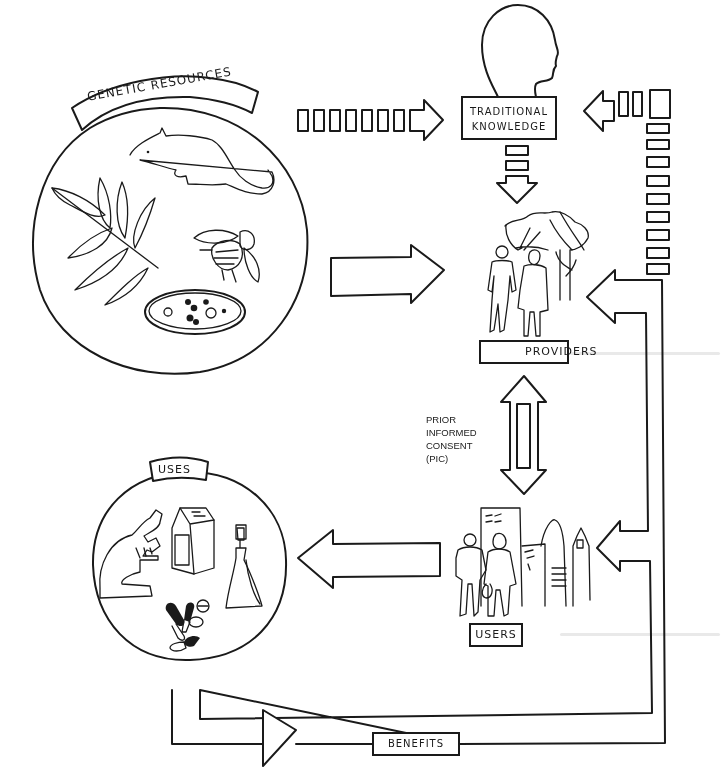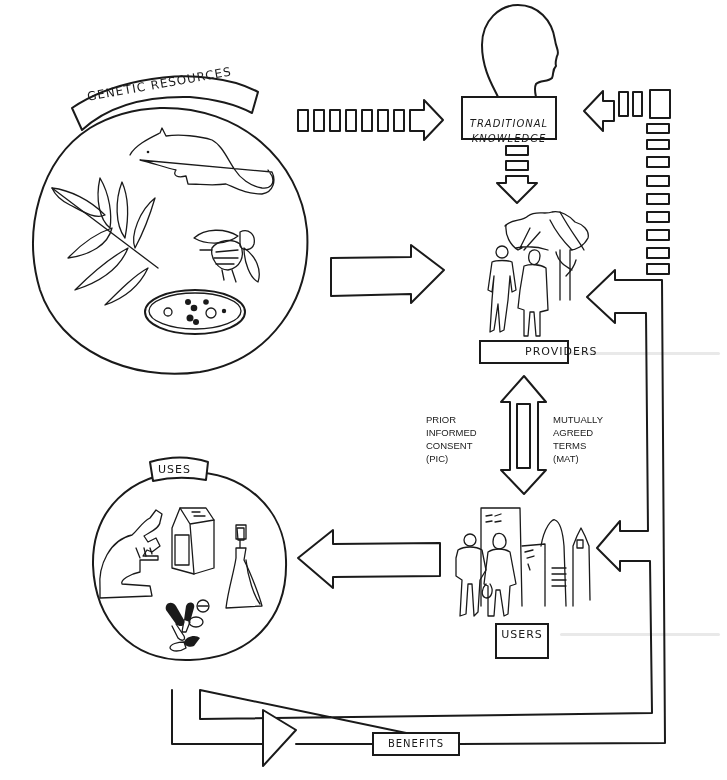--- a/index.html
+++ b/index.html
@@ -215,39 +215,35 @@
       <circle class="ink-thin" cx="203" cy="606" r="6"></circle>
       <path class="ink-thin" d="M198,606 L208,606"></path>
       <ellipse class="ink-thin" cx="196" cy="622" rx="7" ry="5"></ellipse>
       <path class="blob" d="M184,642 C186,636 196,634 200,638 L194,646 C190,648 184,646 184,642 Z"></path>
       <path class="ink-thin" d="M170,648 C170,644 178,642 184,642 L186,648 C180,652 172,652 170,648 Z"></path>
     </g>
   </svg>
 
   <div class="label" style="left:86px;top:90px;font-size:12px;transform:rotate(-10deg);transform-origin:left top;letter-spacing:1px;">Genetic Resources</div>
 
-  <div class="boxlabel" style="left:461px;top:96px;width:96px;height:44px;padding-top:18px;line-height:15px;font-size:10px;font-style:italic;">
+  <div class="boxlabel" style="left:461px;top:96px;width:96px;height:44px;padding-top:6px;line-height:15px;font-size:10px;">
     <div style="text-transform:uppercase;">Traditional</div>
     <div style="text-transform:uppercase;">Knowledge</div>
   </div>
 
   <div class="boxlabel" style="left:479px;top:340px;width:90px;height:24px;line-height:20px;">
     <span style="text-transform:uppercase;margin-left:44px;">Providers</span>
   </div>
 
   <div class="note" style="left:426px;top:413px;text-transform:uppercase;">Prior
 Informed
 Consent
 (PIC)</div>
-  <div class="note" style="left:553px;top:413px;text-transform:uppercase;">Mutually
-Agreed
-Terms
-(MAT)</div>
-
-  <div class="boxlabel" style="left:495px;top:623px;width:54px;height:36px;line-height:20px;text-align:center;">
+
+  <div class="boxlabel" style="left:469px;top:623px;width:54px;height:24px;line-height:20px;text-align:center;">
     <span style="text-transform:uppercase;">Users</span>
   </div>
 
   <div class="label" style="left:158px;top:463px;font-size:11px;letter-spacing:1px;">Uses</div>
 
   <div class="boxlabel" style="left:372px;top:732px;width:88px;height:24px;line-height:20px;font-size:10px;">
     <span style="text-transform:uppercase;margin-top:20px;">Benefits</span>
   </div>
 
 </div>

